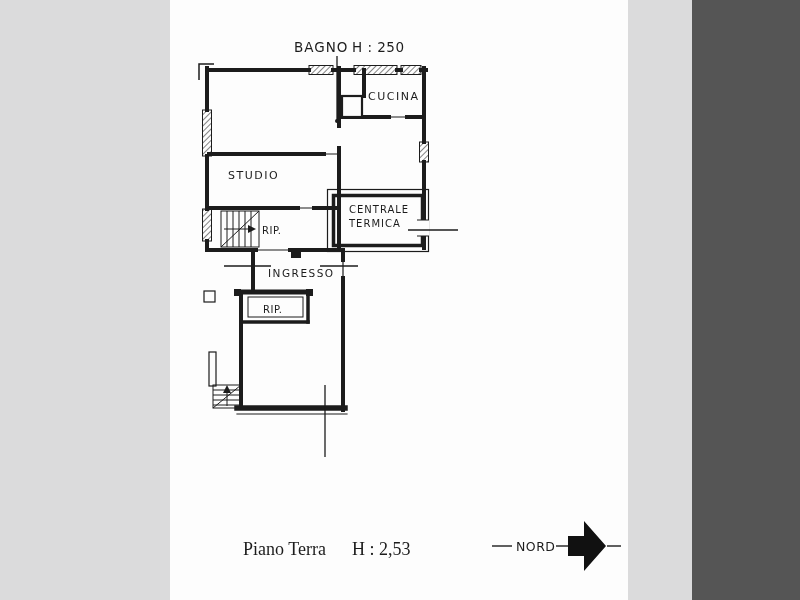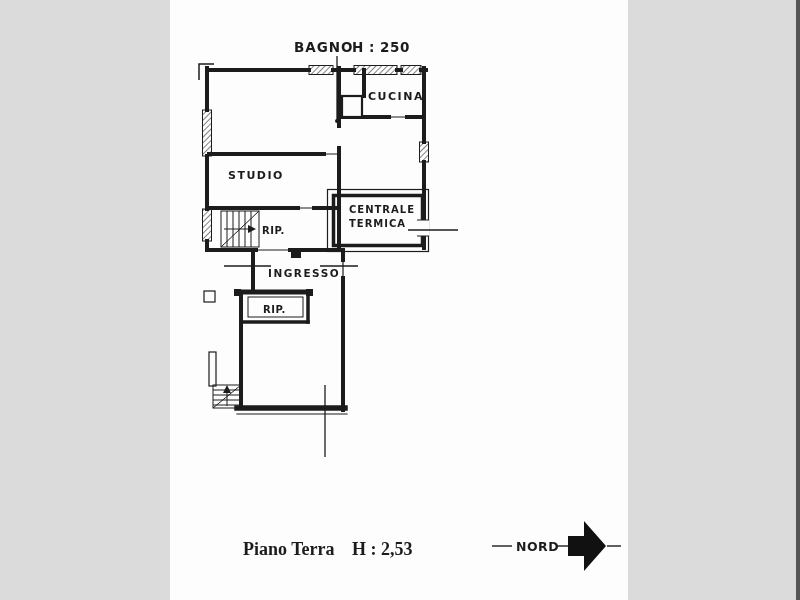--- a/index.html
+++ b/index.html
@@ -1,18 +1,18 @@
 <!DOCTYPE html>
 <html><head>
 <meta charset="utf-8">
 <style>
   html,body{margin:0;padding:0;background:#555;}
   .stage{
-    position:relative;width:796px;height:600px;overflow:hidden;
-    background:#dbdbdc;font-family:"DejaVu Sans",sans-serif;font-weight:bold;
+    position:relative;width:692px;height:600px;overflow:hidden;
+    background:#dbdbdc;font-family:"DejaVu Sans",sans-serif;
   }
   .stage svg{position:absolute;left:0;top:0;}
   text{fill:#1c1c1c;}
   .hand{font-family:"DejaVu Sans",sans-serif;}
   .serif{font-family:"Liberation Serif",serif;}
 </style>
 </head>
 <body>
 
 <div class="stage">

